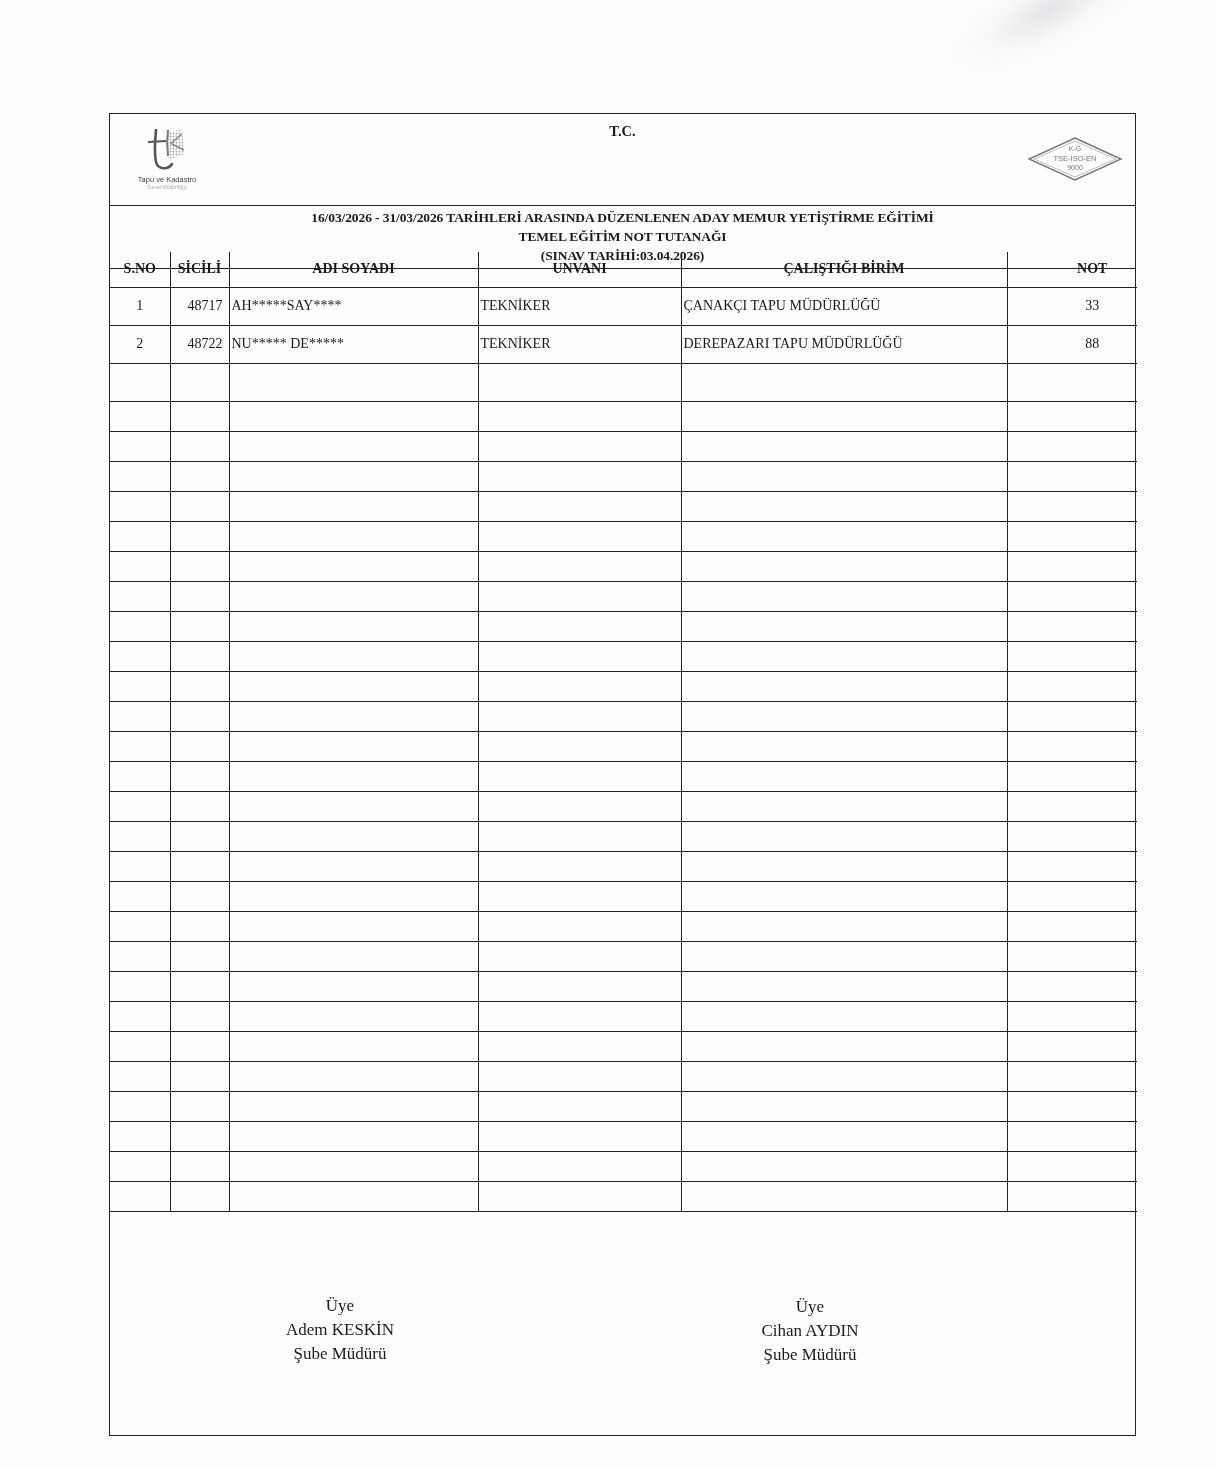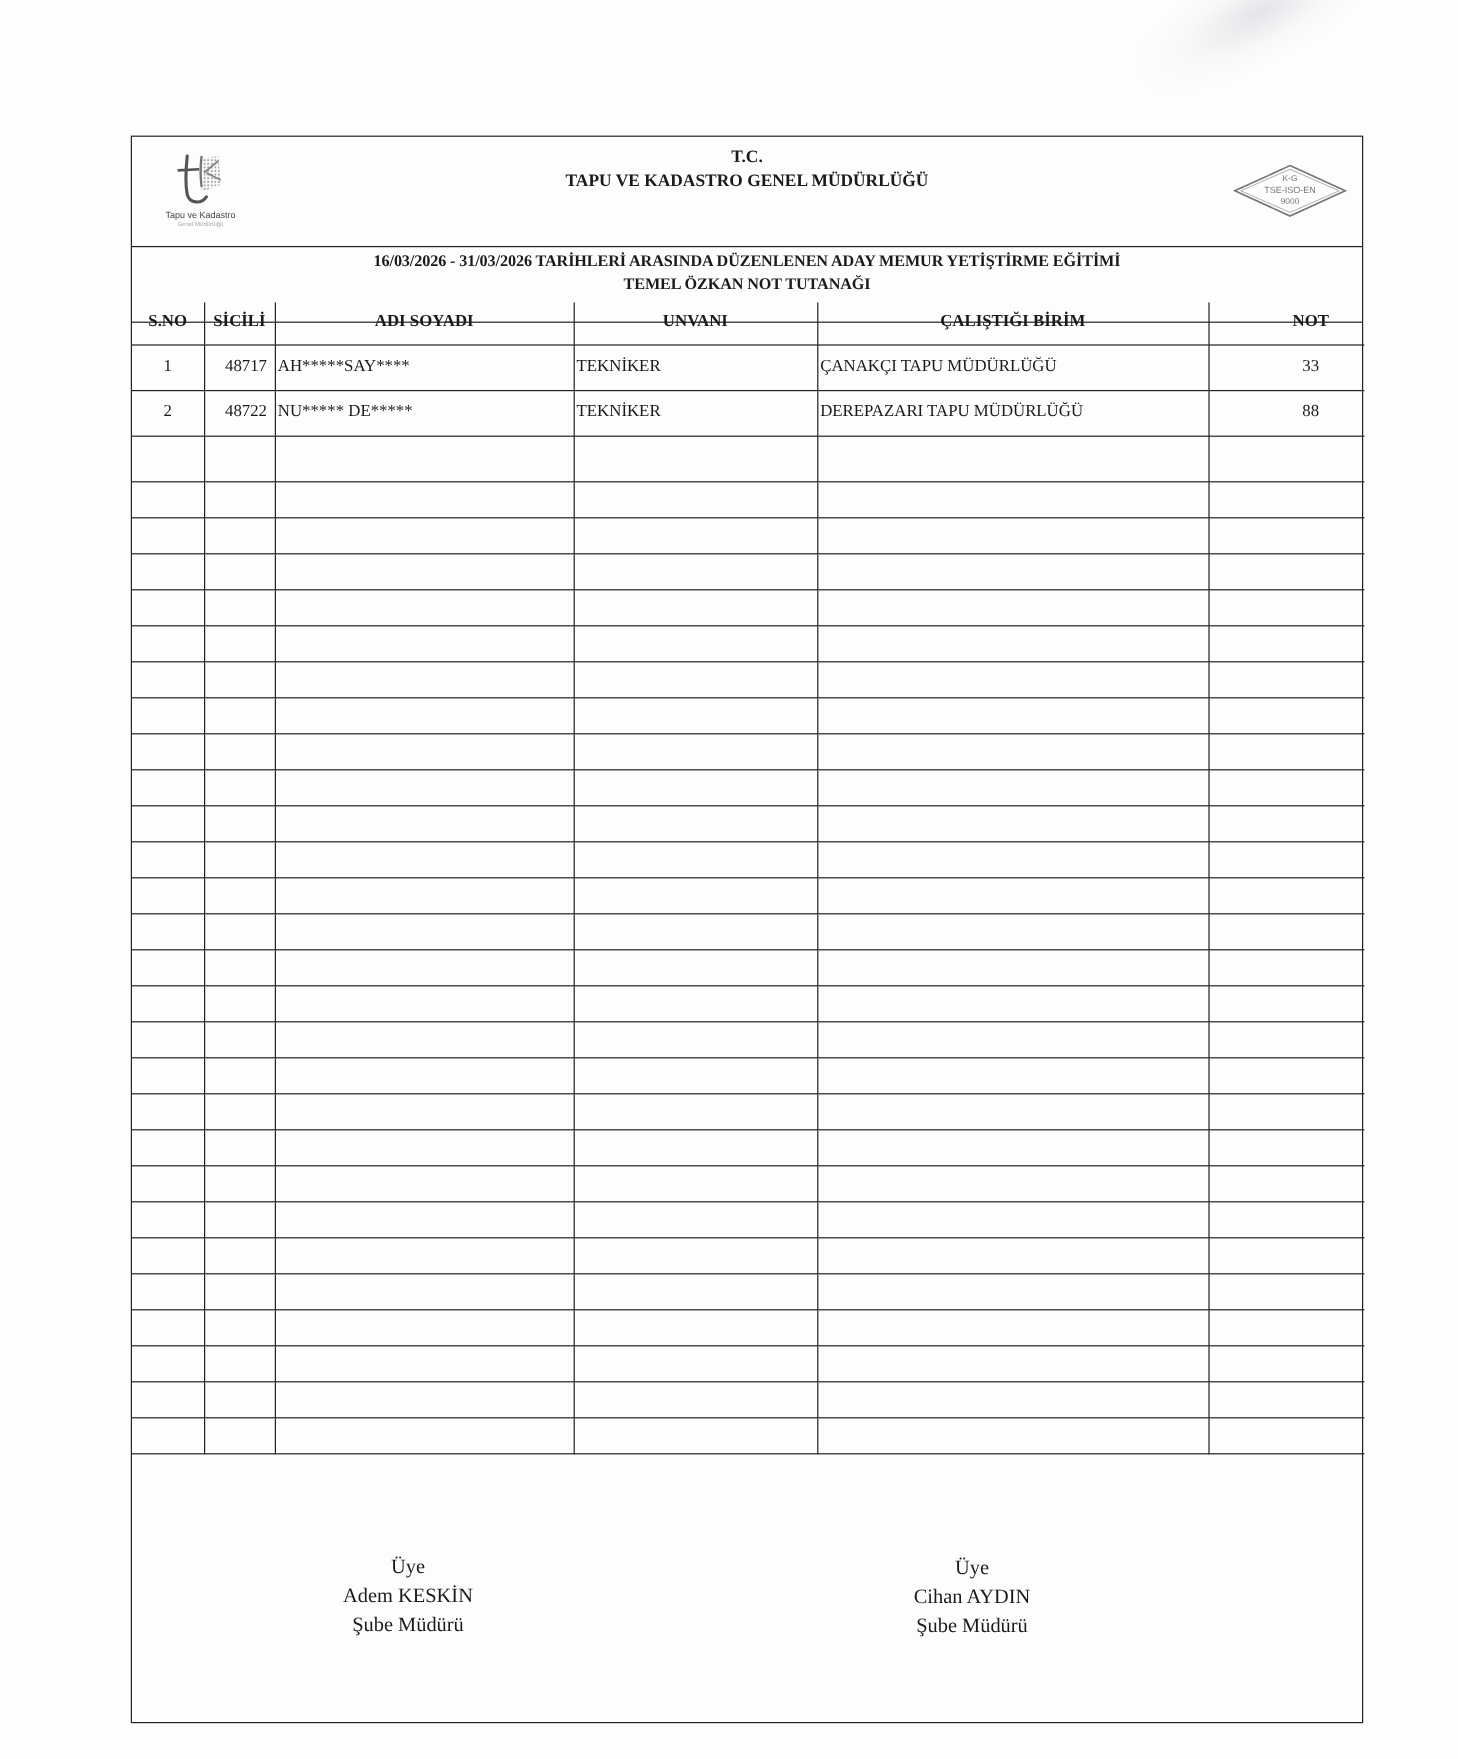--- a/index.html
+++ b/index.html
@@ -70,37 +70,37 @@
         <path d="M6 16 L24 15" stroke="#555" stroke-width="2.2"></path>
         <path d="M26 4 C25 12 25 22 26 30" stroke="#777" stroke-width="2" fill="none"></path>
         <path d="M28 18 L40 8 M30 18 L42 24" stroke="#888" stroke-width="1.6"></path>
       </svg>
       <div class="logo-text">Tapu ve Kadastro</div>
       <div class="logo-sub">Genel Müdürlüğü</div>
     </div>
 
     <div class="hdr-titles">
       <div>T.C.</div>
-      <div>TAPU VE KADASTRO GENEL MÜDÜRLÜĞÜ</div>
     </div>
 
     <div class="tse">
       <svg width="96" height="46" viewBox="0 0 96 46">
         <polygon points="48,2 94,23 48,44 2,23" fill="none" stroke="#777" stroke-width="1.4"></polygon>
         <polygon points="48,5 89,23 48,41 7,23" fill="none" stroke="#aaa" stroke-width="0.8"></polygon>
         <text x="48" y="15" font-family="Liberation Sans, sans-serif" font-size="7" fill="#777" text-anchor="middle">K-G</text>
         <text x="48" y="25" font-family="Liberation Sans, sans-serif" font-size="7.5" fill="#777" text-anchor="middle">TSE-ISO-EN</text>
         <text x="48" y="34" font-family="Liberation Sans, sans-serif" font-size="7" fill="#777" text-anchor="middle">9000</text>
       </svg>
     </div>
   </div>
 
   <div class="sub">
     <div>16/03/2026 - 31/03/2026 TARİHLERİ ARASINDA DÜZENLENEN ADAY MEMUR YETİŞTİRME EĞİTİMİ</div>
-    <div>TEMEL ÖZKAN NOT TUTANAĞI</div>
+    <div>TEMEL EĞİTİM NOT TUTANAĞI</div>
+    <div>(SINAV TARİHİ:03.04.2026)</div>
   </div>
 
   <table class="grid">
     <colgroup>
       <col style="width:60px">
         <col style="width:59px">
         <col style="width:249px">
       <col style="width:203px">
         <col style="width:326px">
         <col style="width:130px">

